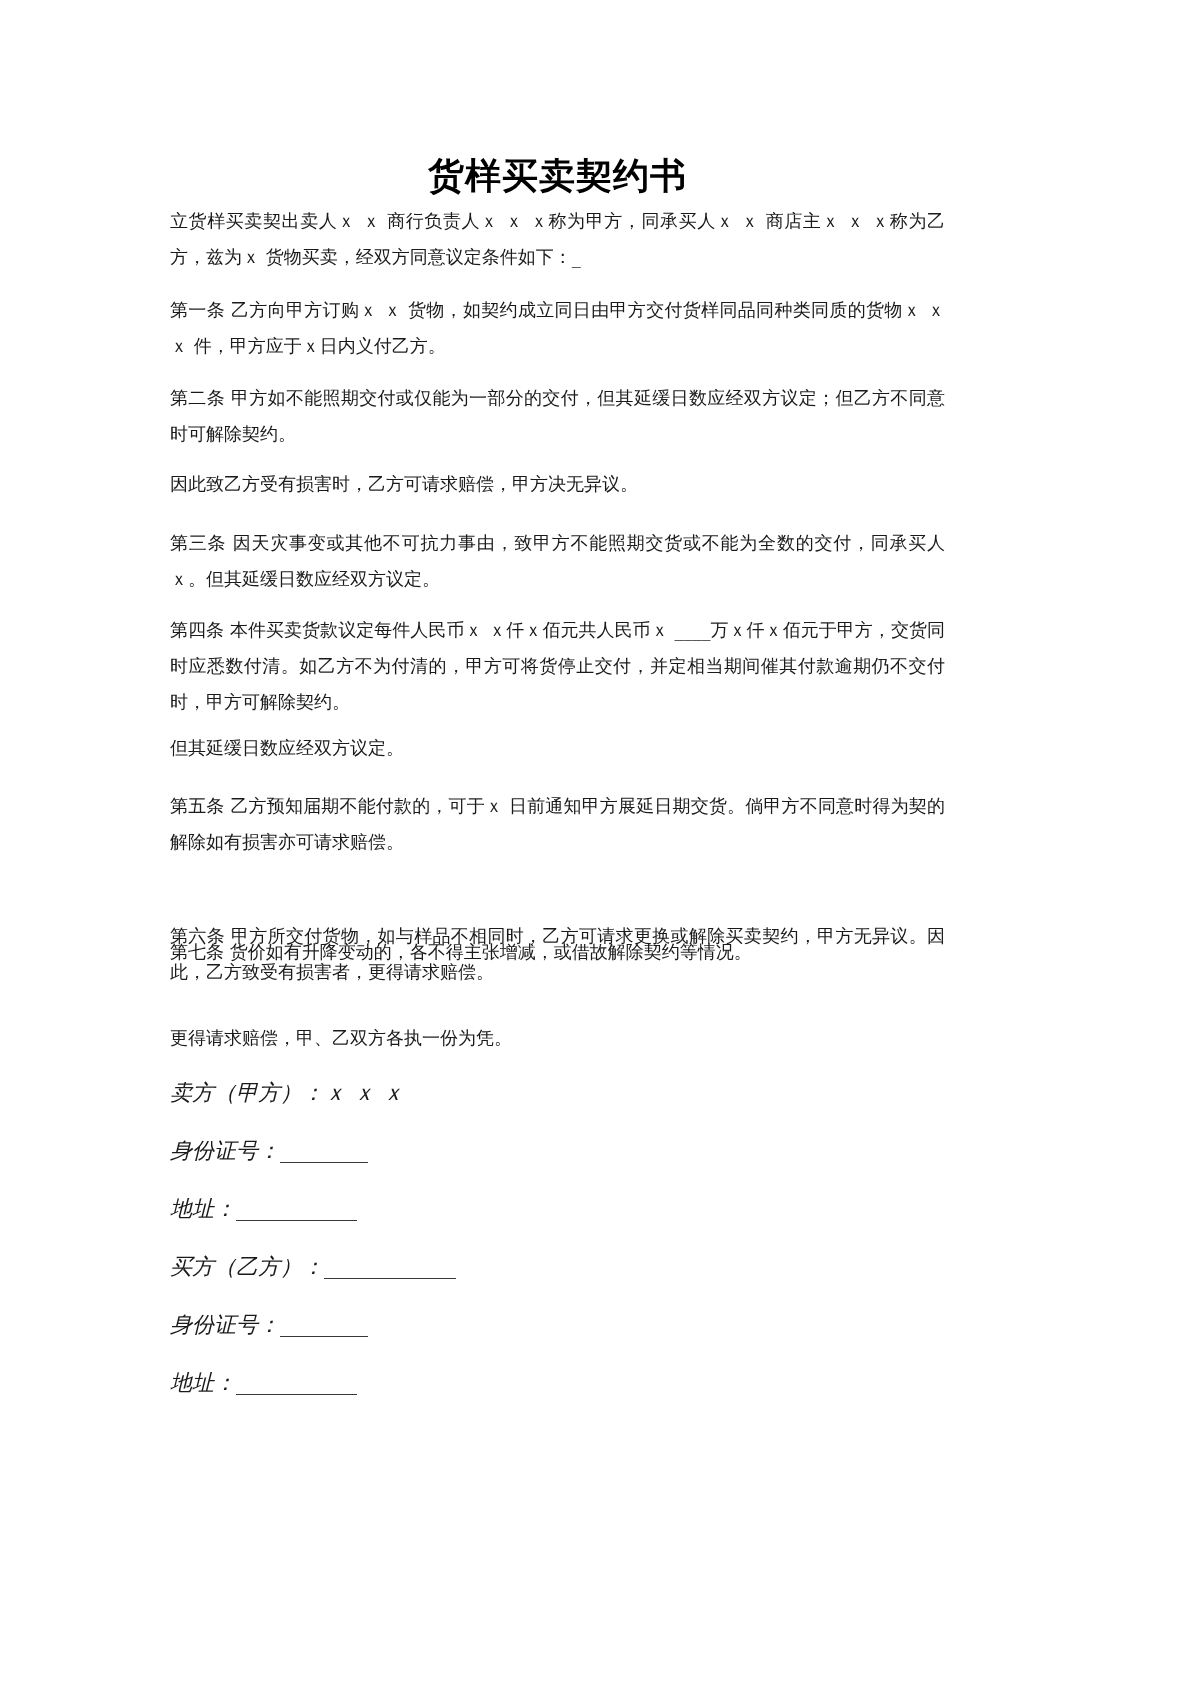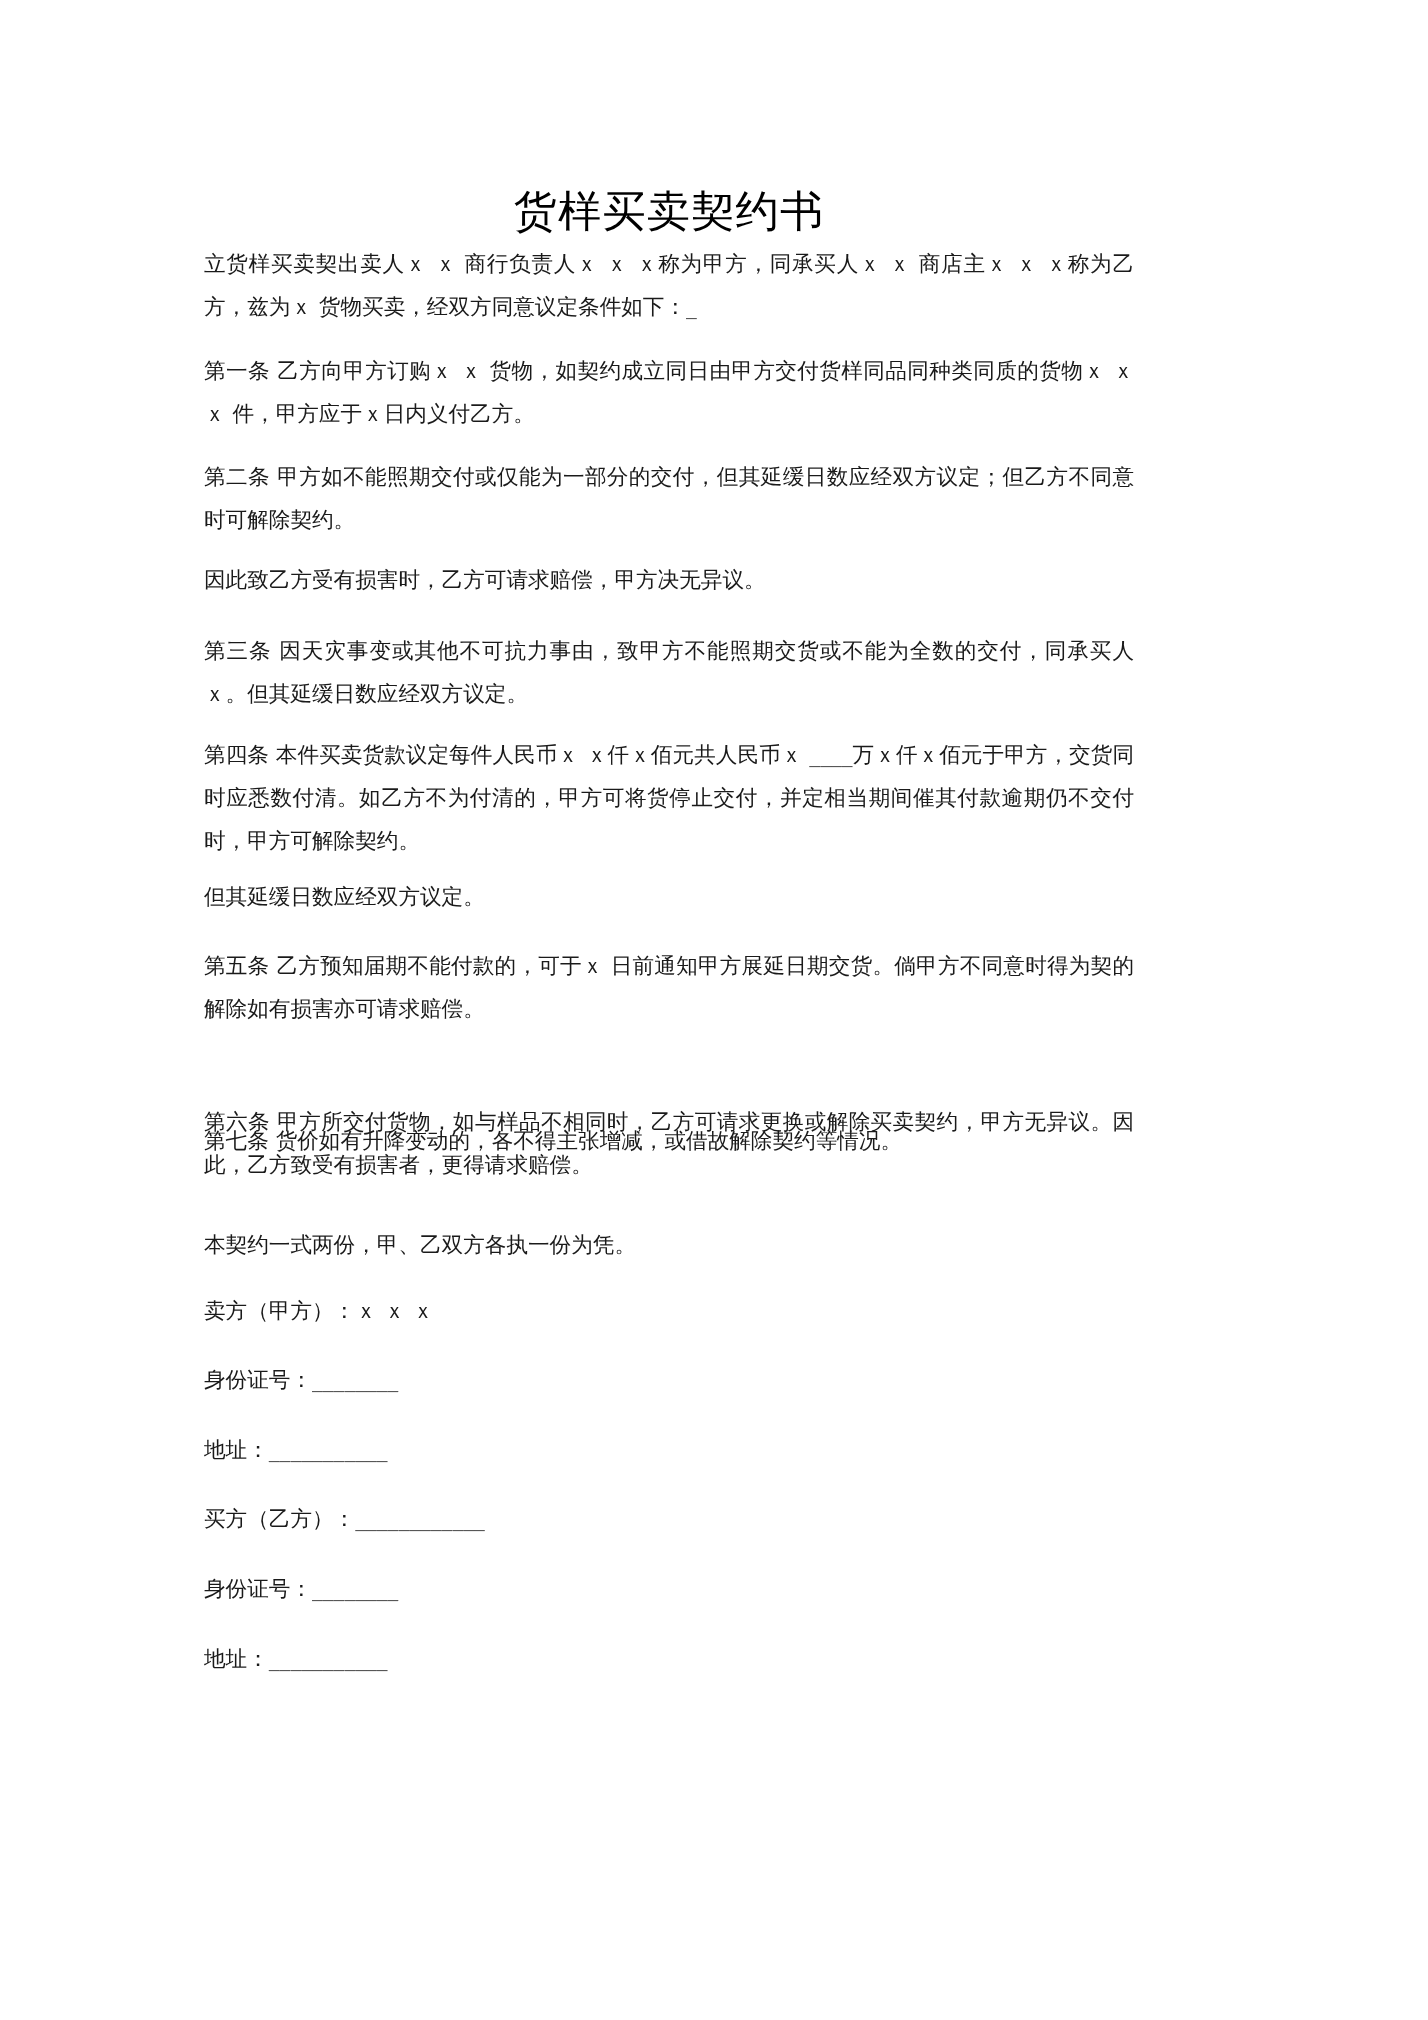--- a/index.html
+++ b/index.html
@@ -1,42 +1,42 @@
 <!DOCTYPE html>
 <html><head>
 <meta charset="utf-8">
 <style>
   html, body { margin: 0; padding: 0; background: #ffffff; }
   body { width: 1190px; height: 1683px; position: relative; overflow: hidden;
          font-family: "DejaVu Serif", "Liberation Serif", serif; color: #1a1a1a; }
   .page { position: absolute; left: 170px; top: 0; width: 775px; }
   .title { position: absolute; left: 0; top: 152px; width: 775px; text-align: center;
-           font-size: 36px; font-weight: normal; letter-spacing: 1px; color: #000; }
+           font-size: 36px; font-weight: bold; letter-spacing: 1px; color: #000; }
   .p { position: absolute; left: 0; width: 775px; font-size: 18px; line-height: 36px;
        text-align: justify; }
-  .sig { position: absolute; left: 0; font-size: 18px; line-height: 30px; white-space: pre; }
+  .sig { position: absolute; left: 0; font-size: 22px; line-height: 30px; white-space: pre; font-style: italic; }
 </style>
 </head>
 <body>
 
 <div class="page">
   <div class="title">货样买卖契约书</div>
 
   <div class="p" style="top:203px">立货样买卖契出卖人ｘ ｘ 商行负责人ｘ ｘ ｘ称为甲方，同承买人ｘ ｘ 商店主ｘ ｘ ｘ称为乙方，兹为ｘ 货物买卖，经双方同意议定条件如下：_</div>
 
   <div class="p" style="top:292px">第一条  乙方向甲方订购ｘ ｘ 货物，如契约成立同日由甲方交付货样同品同种类同质的货物ｘ ｘ ｘ 件，甲方应于ｘ日内义付乙方。</div>
   <div class="p" style="top:380px">第二条  甲方如不能照期交付或仅能为一部分的交付，但其延缓日数应经双方议定；但乙方不同意时可解除契约。</div>
   <div class="p" style="top:466px">因此致乙方受有损害时，乙方可请求赔偿，甲方决无异议。</div>
   <div class="p" style="top:525px">第三条  因天灾事变或其他不可抗力事由，致甲方不能照期交货或不能为全数的交付，同承买人ｘ。但其延缓日数应经双方议定。</div>
   <div class="p" style="top:612px">第四条  本件买卖货款议定每件人民币ｘ ｘ仟ｘ佰元共人民币ｘ ____万ｘ仟ｘ佰元于甲方，交货同时应悉数付清。如乙方不为付清的，甲方可将货停止交付，并定相当期间催其付款逾期仍不交付时，甲方可解除契约。</div>
   <div class="p" style="top:730px">但其延缓日数应经双方议定。</div>
   <div class="p" style="top:788px">第五条  乙方预知届期不能付款的，可于ｘ 日前通知甲方展延日期交货。倘甲方不同意时得为契的解除如有损害亦可请求赔偿。</div>
   <div class="p" style="top:918px">第六条  甲方所交付货物，如与样品不相同时，乙方可请求更换或解除买卖契约，甲方无异议。因此，乙方致受有损害者，更得请求赔偿。</div>
   <div class="p" style="top:934px">第七条  货价如有升降变动的，各不得主张增减，或借故解除契约等情况。</div>
-  <div class="p" style="top:1020px">本契约一式两份，甲、乙双方各执一份为凭。</div>
+  <div class="p" style="top:1020px">更得请求赔偿，甲、乙双方各执一份为凭。</div>
 
   <div class="sig" style="top:1078px">卖方（甲方）：ｘ ｘ ｘ</div>
   <div class="sig" style="top:1136px">身份证号：________</div>
   <div class="sig" style="top:1194px">地址：___________</div>
   <div class="sig" style="top:1252px">买方（乙方）：____________</div>
   <div class="sig" style="top:1310px">身份证号：________</div>
   <div class="sig" style="top:1368px">地址：___________</div>
 </div>
 
 </body></html>

